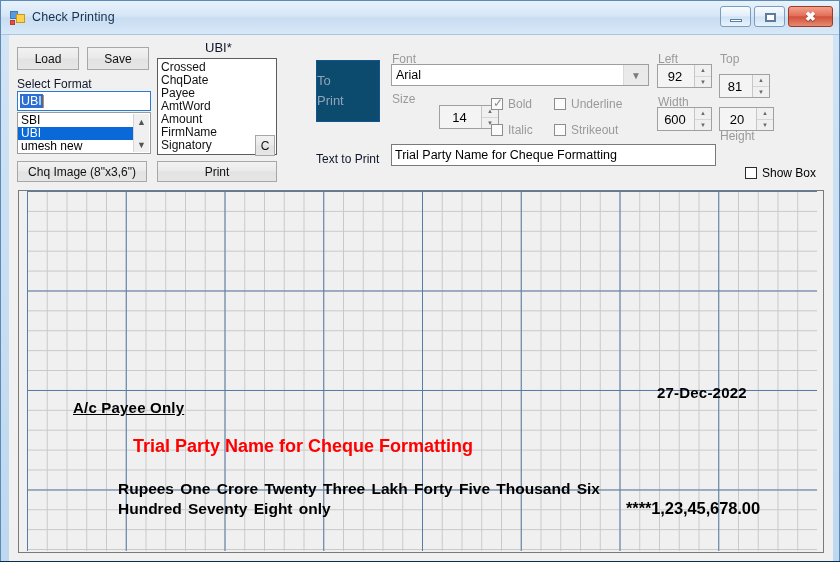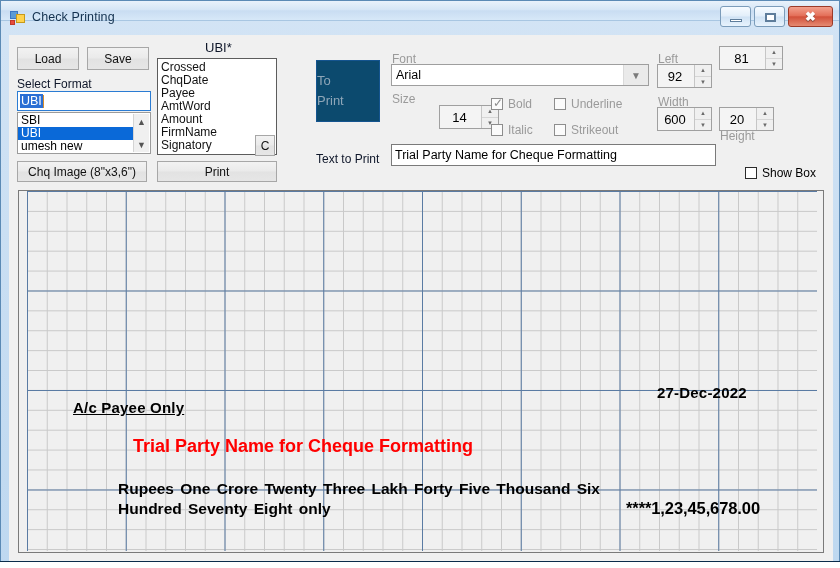--- a/index.html
+++ b/index.html
@@ -26,21 +26,21 @@
     width: 840px; height: 568px;
     box-sizing: border-box;
     border: 1px solid #5b8ab5;
     background: linear-gradient(to bottom, #d3e4f5 0%, #cadff3 40%, #bed8f0 100%);
     padding: 0;
   }
   .titlebar {
     position: absolute;
     left: 0; top: 0;
     width: 838px;
-    height: 20px;
+    height: 34px;
     background: linear-gradient(to bottom, #e9f2fb 0%, #d6e6f6 45%, #c9ddf2 52%, #d7e8f8 100%);
     border-bottom: 1px solid #a8c6e2;
     box-sizing: border-box;
   }
   .title-icon {
     position: absolute;
     left: 9px; top: 10px;
     width: 16px; height: 15px;
   }
   .title-text {
@@ -521,21 +521,21 @@
       <div class="lbl disabled" style="left:649px; top:17px;">Left</div>
       <div class="numud" style="left:648px; top:29px; width:55px; height:24px;">
         <span class="val">92</span>
         <span class="spin">
           <div>▲</div>
           <div>▼</div>
         </span>
       </div>
 
       <div class="lbl disabled" style="left:711px; top:17px;">Top</div>
-      <div class="numud" style="left:710px; top:11px; width:64px; height:24px;">
+      <div class="numud" style="left:710px; top:39px; width:51px; height:24px;">
         <span class="val">81</span>
         <span class="spin">
           <div>▲</div>
           <div>▼</div>
         </span>
       </div>
 
       <div class="lbl disabled" style="left:649px; top:60px;">Width</div>
       <div class="numud" style="left:648px; top:72px; width:55px; height:24px;">
         <span class="val">600</span>

